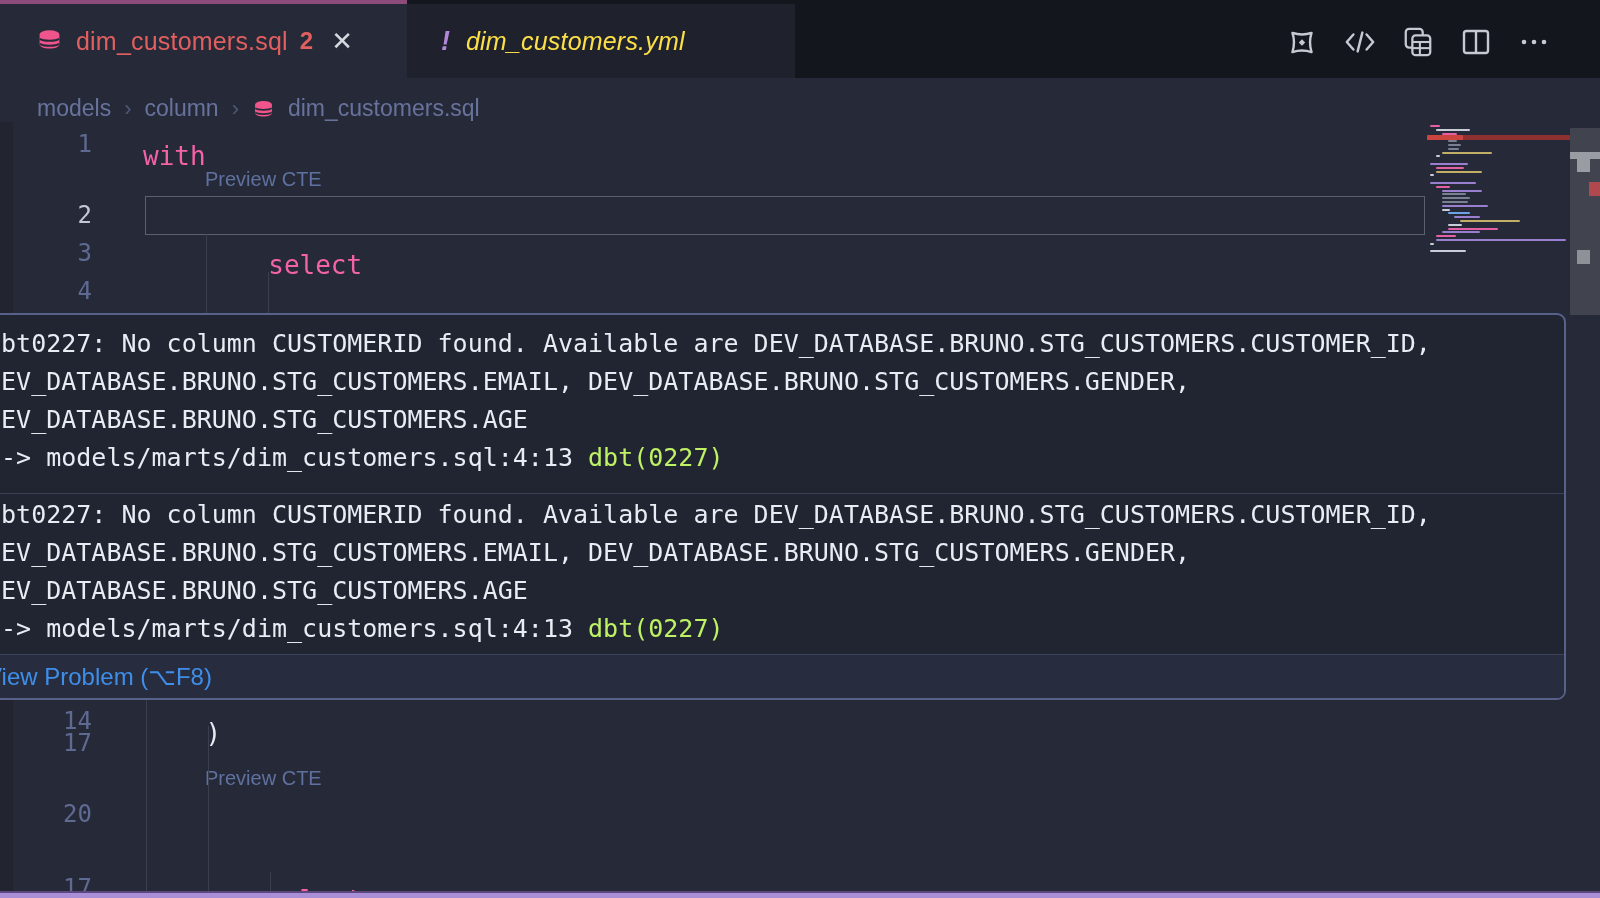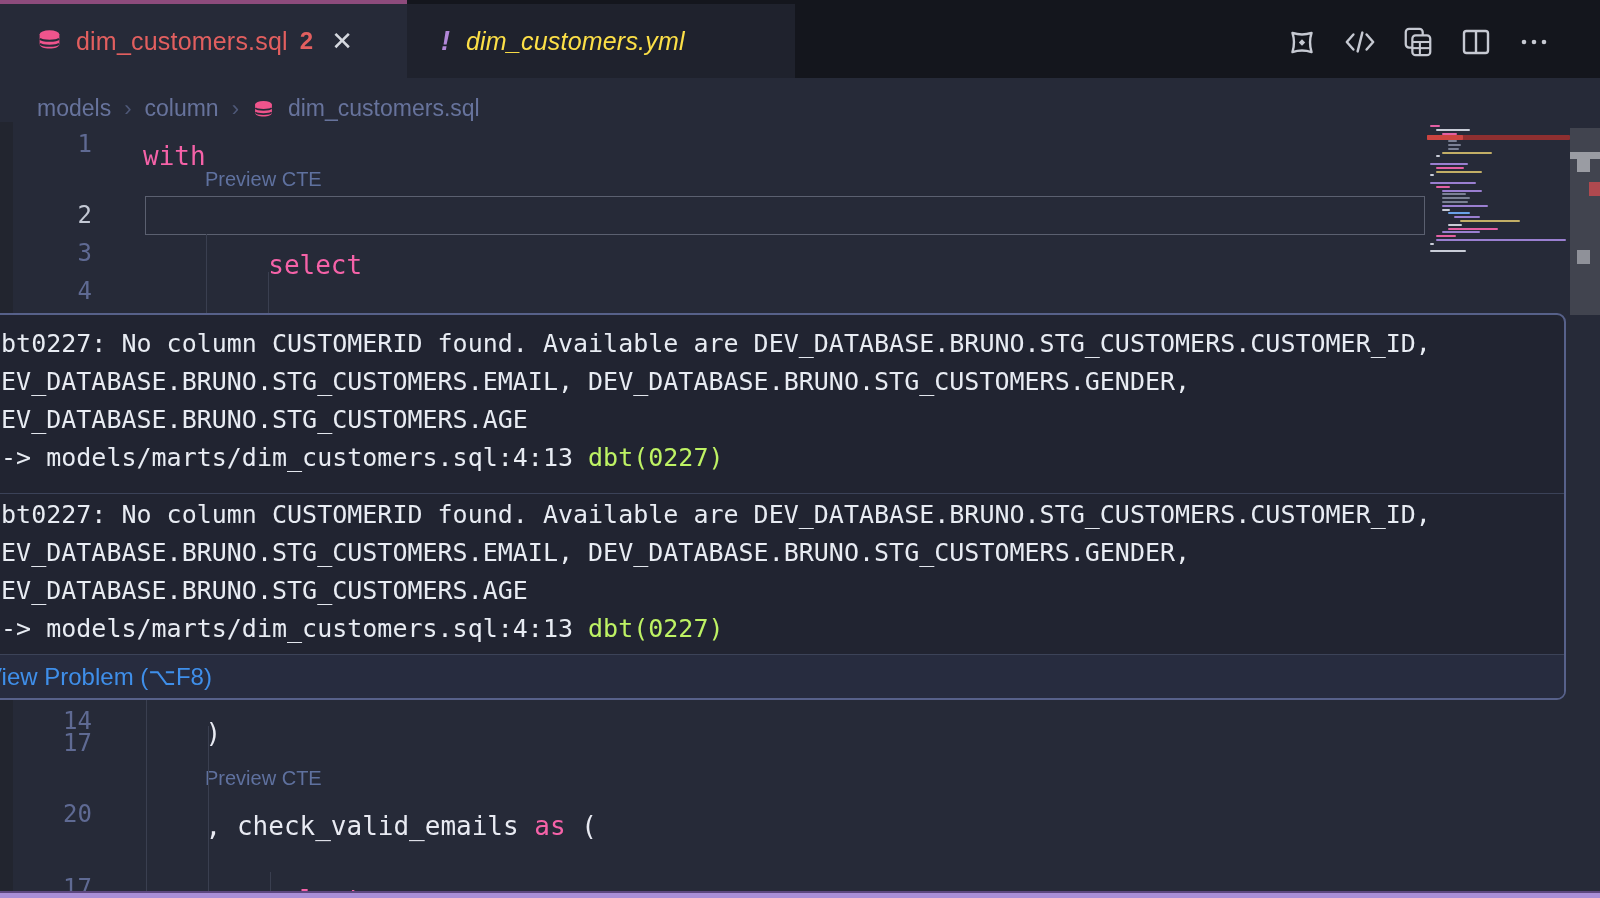--- a/index.html
+++ b/index.html
@@ -144,21 +144,21 @@
 
 <div id="code-layer">
     <div class="code-row" style="top: 125px;"><span class="gutter-num">1</span><span class="line-content"><span class="tok-kw">with</span></span></div>
     <div class="lens-row" style="top: 163px;">Preview CTE</div>
     <div class="code-row" style="top: 196px;"><span class="gutter-num active">2</span></div>
     <div class="code-row" style="top: 234px;"><span class="gutter-num">3</span><span class="line-content"><span class="tok-fg">        </span><span class="tok-kw">select</span></span></div>
     <div class="code-row" style="top: 272px;"><span class="gutter-num">4</span></div>
     <div class="code-row" style="top: 686px; margin-top: 16px;"><span class="gutter-num">14</span><span class="line-content"><span class="tok-fg">    )</span></span></div>
     <div class="code-row" style="top: 724px;"><span class="gutter-num">17</span><span class="line-content"></span></div>
     <div class="lens-row" style="top: 762px;">Preview CTE</div>
-    <div class="code-row" style="top: 795px;"><span class="gutter-num">20</span><span class="line-content"><span class="tok-fg">    , check_valid_emails </span><span class="tok-kw">as</span><span class="tok-fg"> (</span></span></div>
+    <div class="code-row" style="top: 795px;"><span class="gutter-num">20</span></div>
     <div class="code-row" style="top: 833px; margin-top: 36px;"><span class="gutter-num">17</span><span class="line-content"><span class="tok-fg">        </span><span class="tok-kw">select</span></span></div>
   </div>
 
 <div class="indent-guide" style="left:206px; top:234px; height:79px;"></div>
 <div class="indent-guide" style="left:268px; top:272px; height:41px;"></div>
 <div class="indent-guide" style="left:146px; top:700px; height:191px;"></div>
 <div class="indent-guide" style="left:208px; top:726px; height:165px;"></div>
 <div class="indent-guide" style="left:270px; top:872px; height:19px;"></div>
 
 <div class="minimap" id="minimap">

